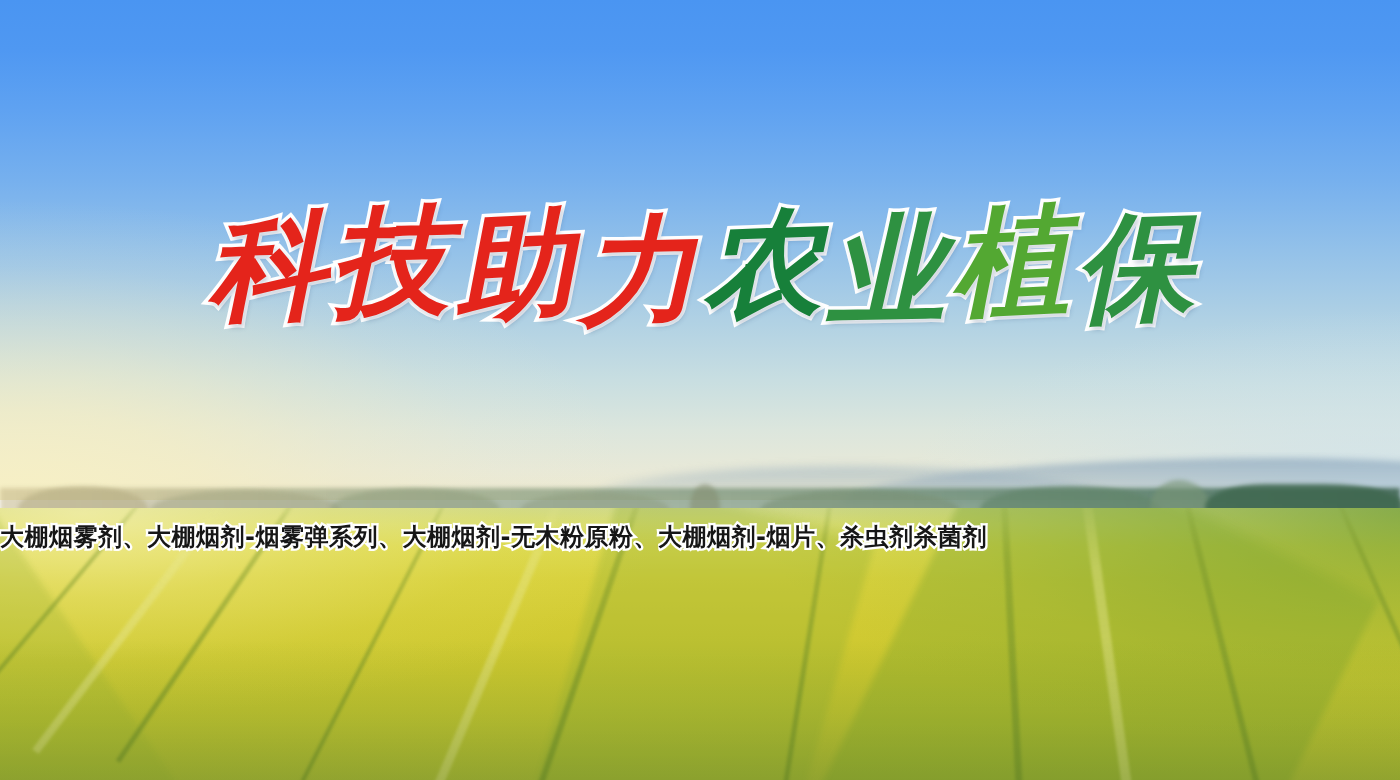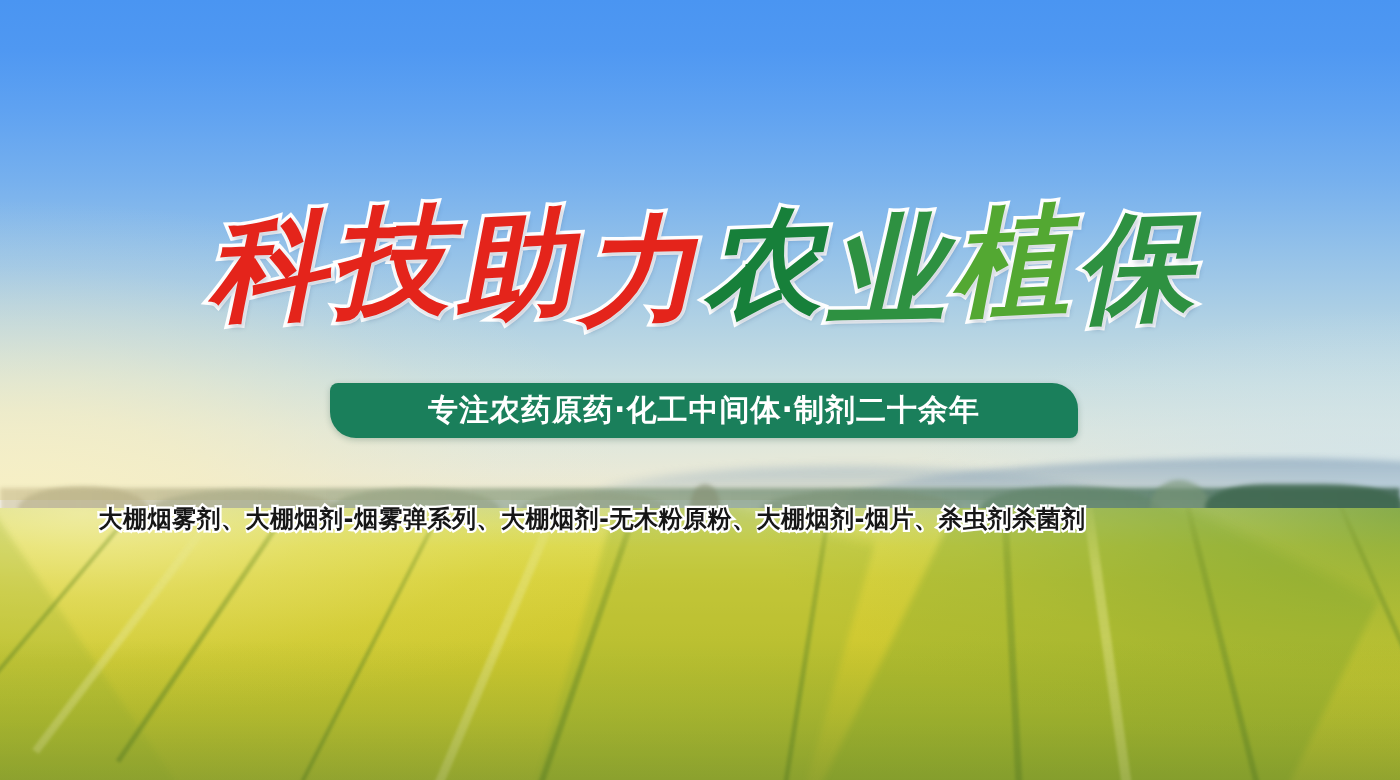--- a/index.html
+++ b/index.html
@@ -260,23 +260,22 @@
     font-weight: 700;
     letter-spacing: 1px;
     white-space: nowrap;
     font-family: "DejaVu Sans", "Liberation Sans", sans-serif;
   }
 
   
   .products {
     position: absolute;
     left: 0;
-    top: 498px;
+    top: 516px;
     width: 1184px;
-    text-align: center;
     pointer-events: none;
   }
   .pline {
     color: #161616;
     font-size: 24px;
     font-weight: 700;
     letter-spacing: 0.5px;
     line-height: 42px;
     white-space: nowrap;
     font-family: "DejaVu Sans", "Liberation Sans", sans-serif;
@@ -344,21 +343,18 @@
       <span class="tchar red j2">技</span>
       <span class="tchar red j3">助</span>
       <span class="tchar red j4">力</span>
       <span class="tchar green deep j5">农</span>
       <span class="tchar green j6">业</span>
       <span class="tchar green light j7">植</span>
       <span class="tchar green j8">保</span>
     </div>
   </div>
 
-  <div class="pill">
-    <span class="pill-text">专注农药原药·化工中间体·制剂二十余年</span>
-  </div>
 
   <div class="products">
     <div class="pline">大棚烟雾剂、大棚烟剂-烟雾弹系列、大棚烟剂-无木粉原粉、大棚烟剂-烟片、杀虫剂杀菌剂</div>
   </div>
 
 </div>
 
 </body></html>

